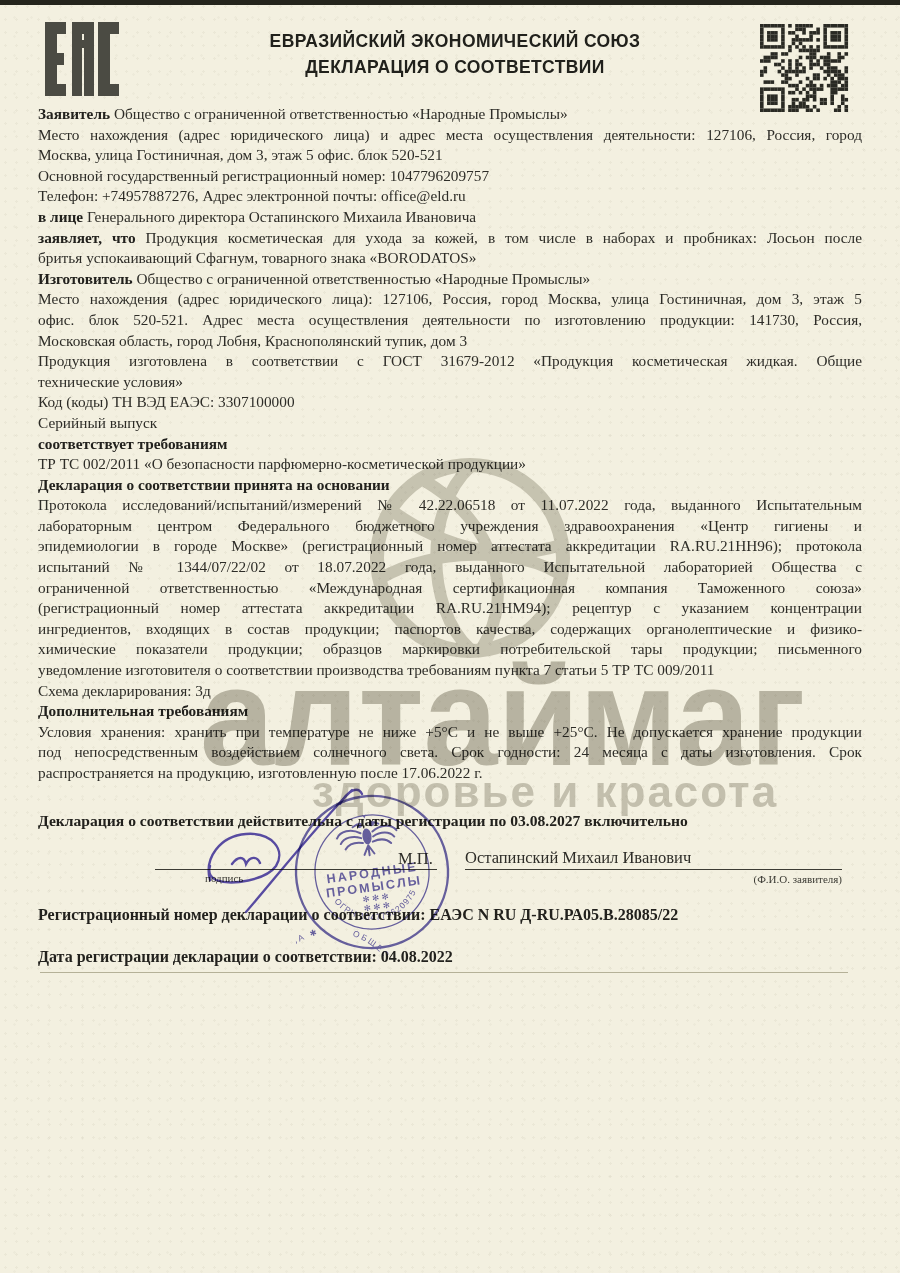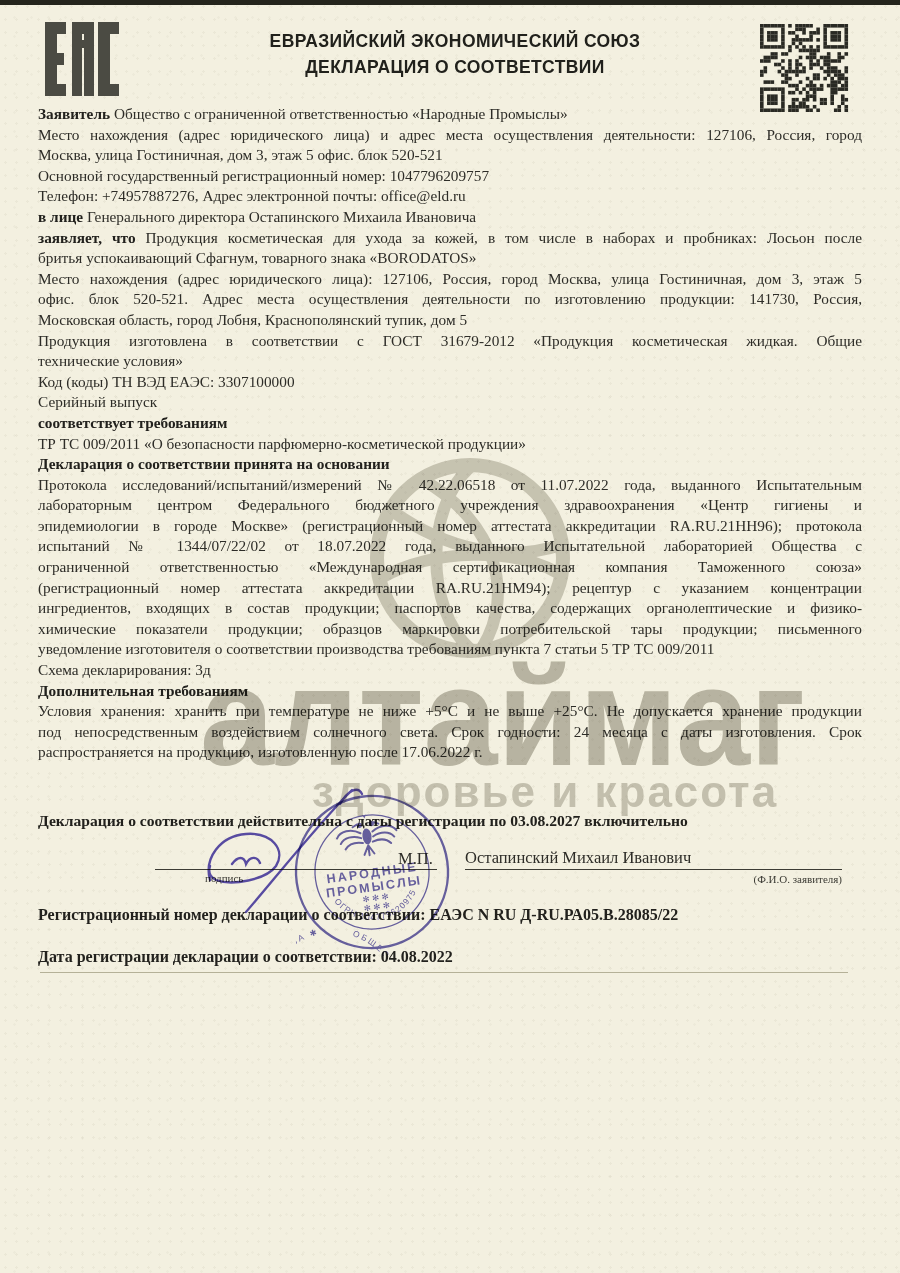--- a/index.html
+++ b/index.html
@@ -394,29 +394,30 @@
 
   <div class="doc-body">
       <div class="line"><span class="b">Заявитель </span><span>Общество с ограниченной ответственностью «Народные Промыслы»</span></div>
       <div class="line just"><span>Место нахождения (адрес юридического лица) и адрес места осуществления деятельности: 127106, Россия, город</span></div>
       <div class="line"><span>Москва, улица Гостиничная, дом 3, этаж 5 офис. блок 520-521</span></div>
       <div class="line"><span>Основной государственный регистрационный номер: 1047796209757</span></div>
       <div class="line"><span>Телефон: +74957887276, Адрес электронной почты: office@eld.ru</span></div>
       <div class="line"><span class="b">в лице </span><span>Генерального директора Остапинского Михаила Ивановича</span></div>
       <div class="line just"><span class="b">заявляет, что </span><span>Продукция косметическая для ухода за кожей, в том числе в наборах и пробниках: Лосьон после</span></div>
       <div class="line"><span>бритья успокаивающий Сфагнум, товарного знака «BORODATOS»</span></div>
+      <div class="line"><span class="b">Изготовитель </span><span>Общество с ограниченной ответственностью «Народные Промыслы»</span></div>
       <div class="line just"><span>Место нахождения (адрес юридического лица): 127106, Россия, город Москва, улица Гостиничная, дом 3, этаж 5</span></div>
       <div class="line just"><span>офис. блок 520-521. Адрес места осуществления деятельности по изготовлению продукции: 141730, Россия,</span></div>
-      <div class="line"><span>Московская область, город Лобня, Краснополянский тупик, дом 5</span></div>
+      <div class="line"><span>Московская область, город Лобня, Краснополянский тупик, дом 3</span></div>
       <div class="line just"><span>Продукция изготовлена в соответствии с ГОСТ 31679-2012 «Продукция косметическая жидкая. Общие</span></div>
       <div class="line"><span>технические условия»</span></div>
       <div class="line"><span>Код (коды) ТН ВЭД ЕАЭС: 3307100000</span></div>
       <div class="line"><span>Серийный выпуск</span></div>
       <div class="line"><span class="b">соответствует требованиям</span></div>
-      <div class="line"><span>ТР ТС 009/2011 «О безопасности парфюмерно-косметической продукции»</span></div>
+      <div class="line"><span>ТР ТС 002/2011 «О безопасности парфюмерно-косметической продукции»</span></div>
       <div class="line"><span class="b">Декларация о соответствии принята на основании</span></div>
       <div class="line just"><span>Протокола исследований/испытаний/измерений № 42.22.06518 от 11.07.2022 года, выданного Испытательным</span></div>
       <div class="line just"><span>лабораторным центром Федерального бюджетного учреждения здравоохранения «Центр гигиены и</span></div>
       <div class="line just"><span>эпидемиологии в городе Москве» (регистрационный номер аттестата аккредитации RA.RU.21НН96); протокола</span></div>
       <div class="line just"><span>испытаний № 1344/07/22/02 от 18.07.2022 года, выданного Испытательной лабораторией Общества с</span></div>
       <div class="line just"><span>ограниченной ответственностью «Международная сертификационная компания Таможенного союза»</span></div>
       <div class="line just"><span>(регистрационный номер аттестата аккредитации RA.RU.21НМ94); рецептур с указанием концентрации</span></div>
       <div class="line just"><span>ингредиентов, входящих в состав продукции; паспортов качества, содержащих органолептические и физико-</span></div>
       <div class="line just"><span>химические показатели продукции; образцов маркировки потребительской тары продукции; письменного</span></div>
       <div class="line"><span>уведомление изготовителя о соответствии производства требованиям пункта 7 статьи 5 ТР ТС 009/2011</span></div>

